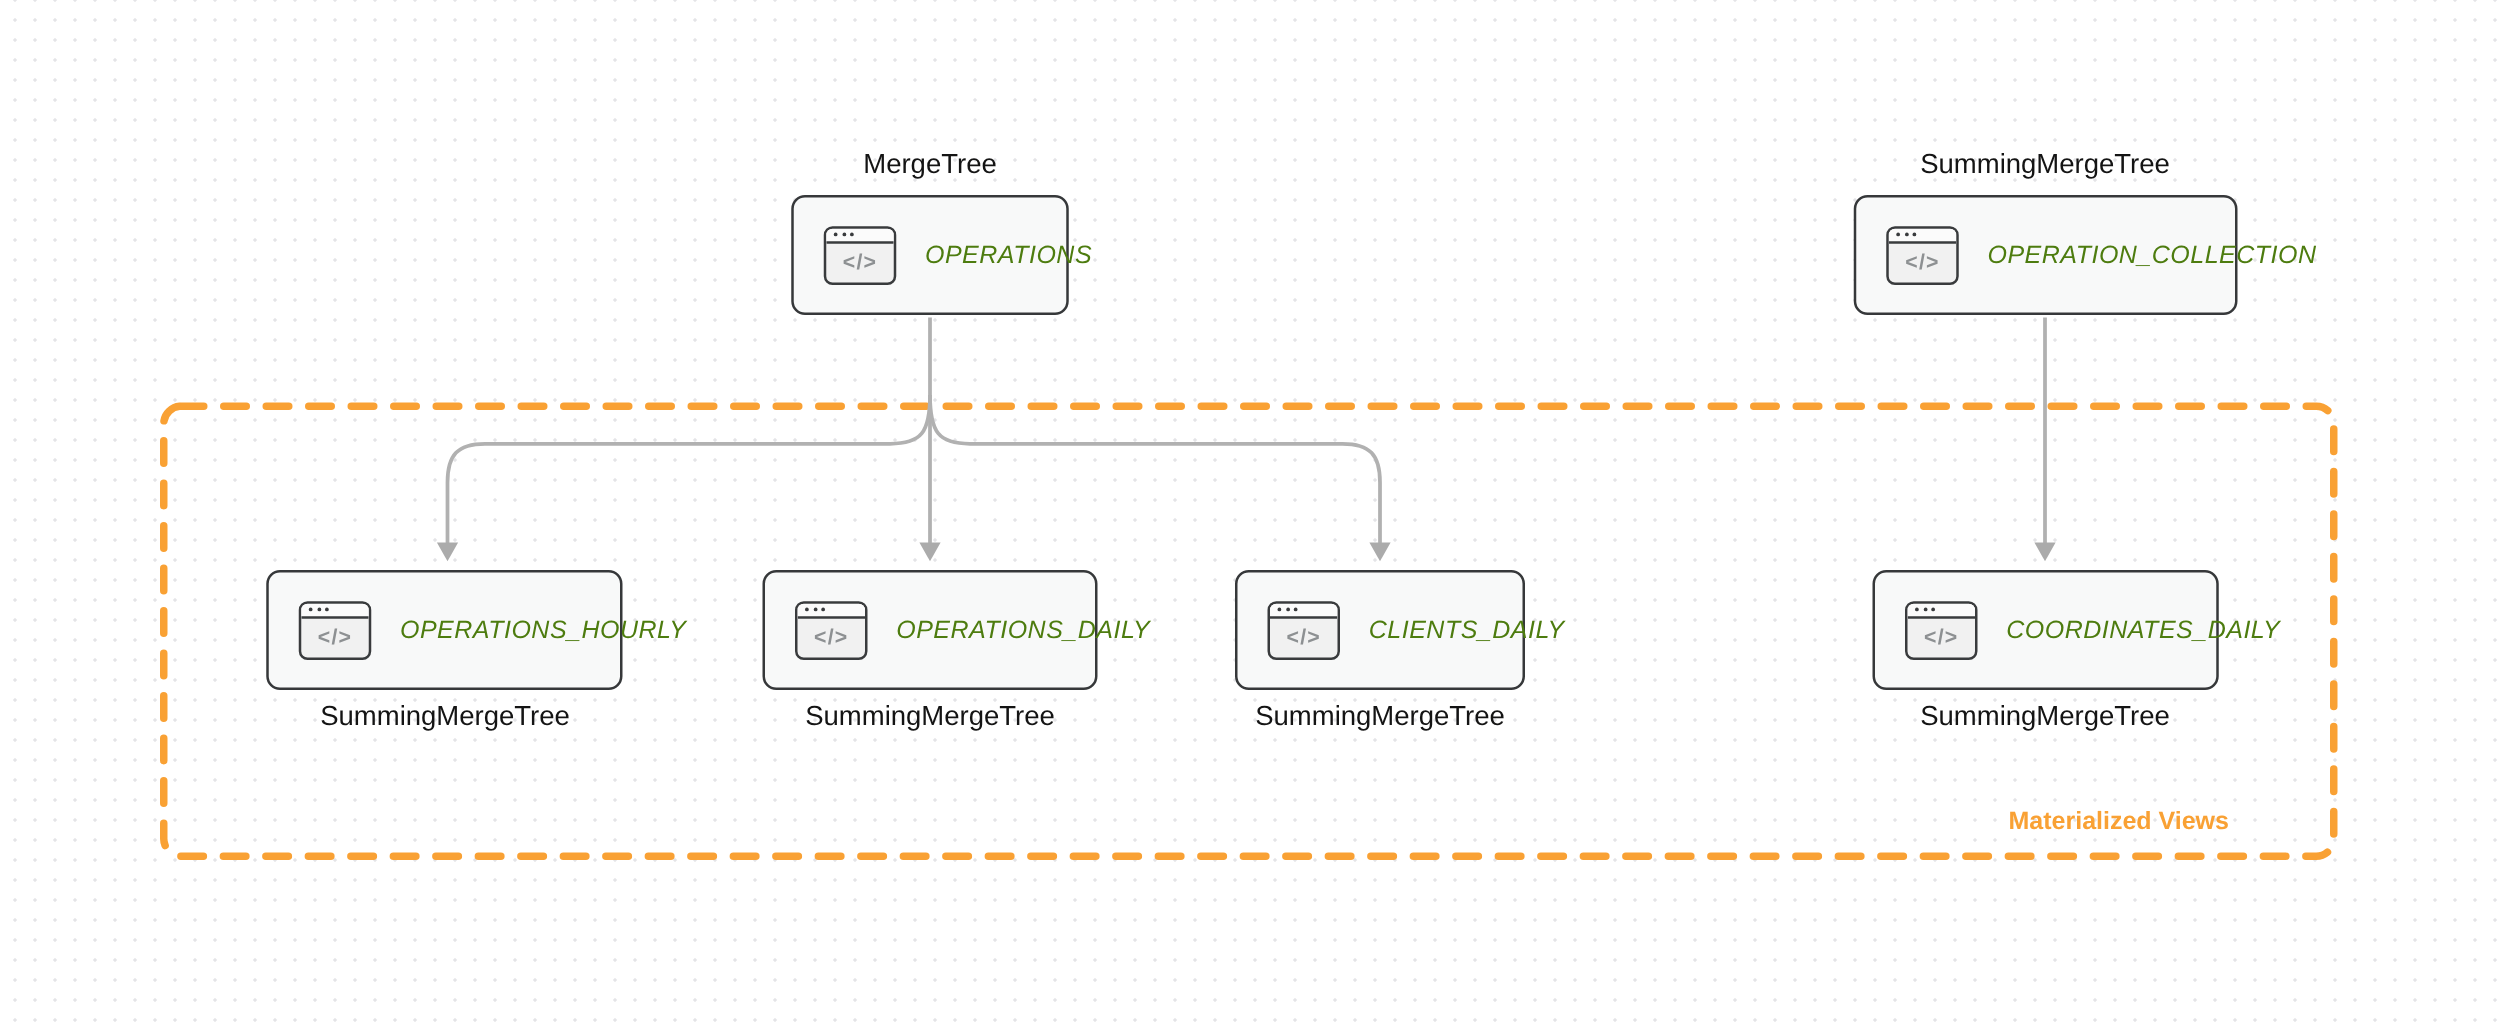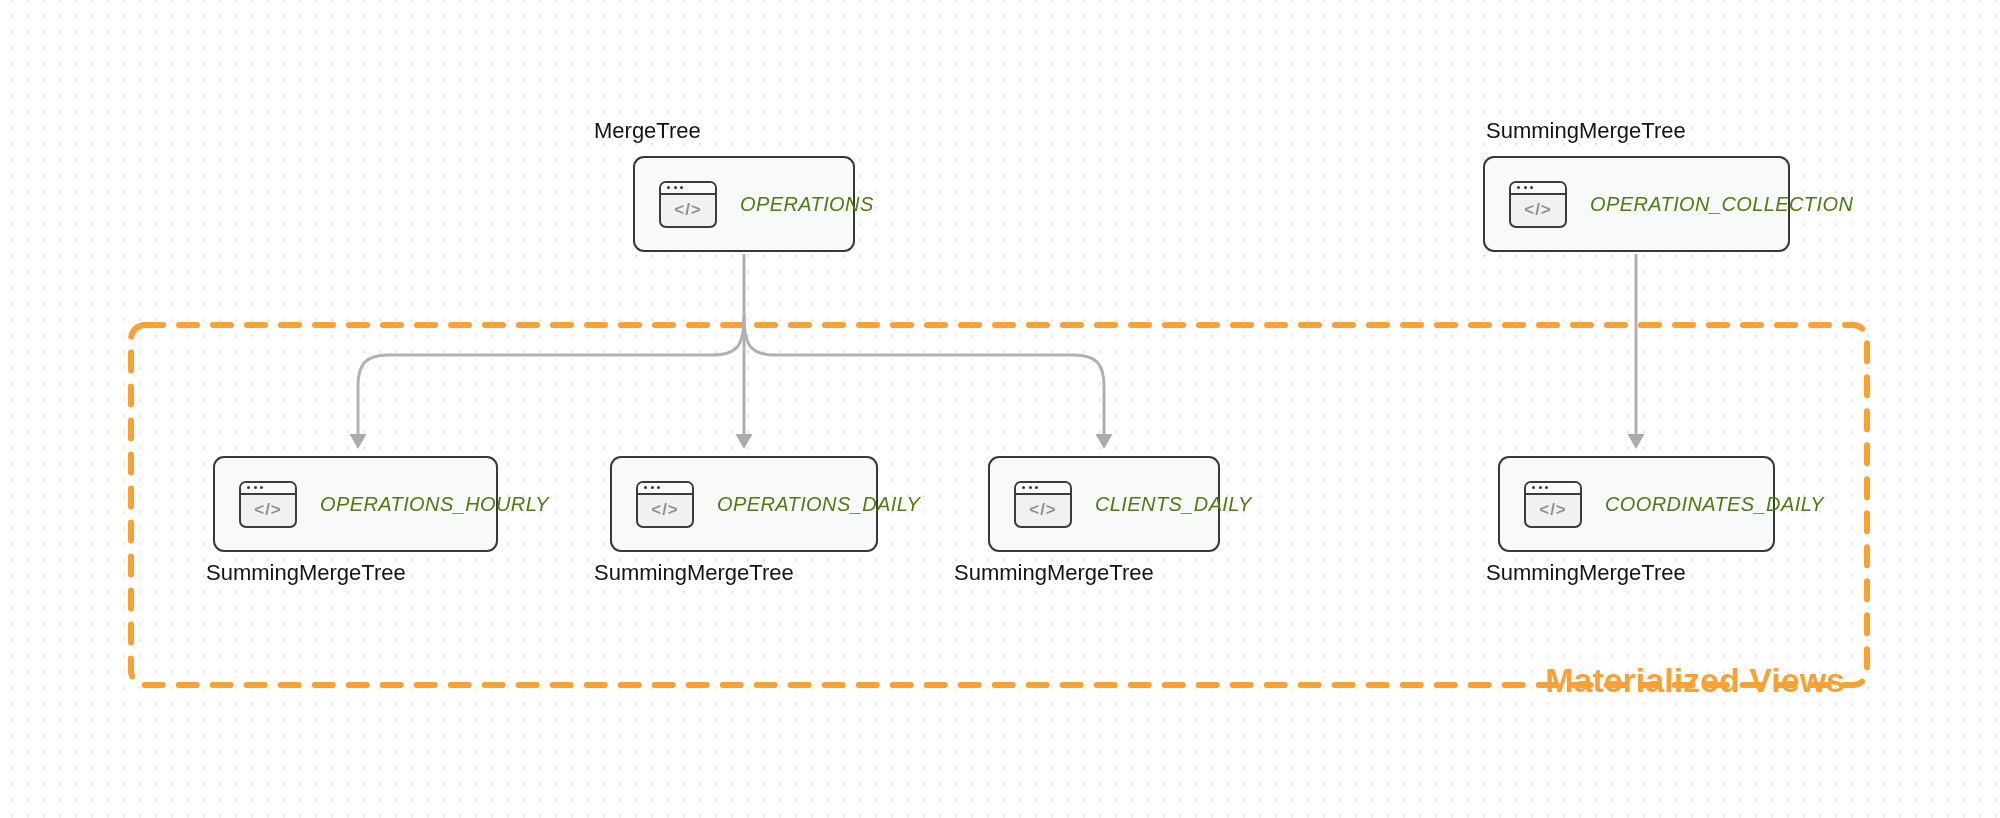--- a/index.html
+++ b/index.html
@@ -50,20 +50,21 @@
   .n-operation-collection  { left: 1483px; top: 156px; width: 307px; }
   .n-operations-hourly     { left: 213px;  top: 456px; width: 285px; }
   .n-operations-daily      { left: 610px;  top: 456px; width: 268px; }
   .n-clients-daily         { left: 988px;  top: 456px; width: 232px; }
   .n-coordinates-daily     { left: 1498px; top: 456px; width: 277px; }
 
   
   .engine-label {
     position: absolute;
     width: 300px;
+    text-align: center;
     font-size: 22px;
     font-weight: 500;
     color: #141414;
     z-index: 2;
   }
   .l-operations           { left: 594px;  top: 118px; }
   .l-operation-collection { left: 1486px; top: 118px; }
   .l-operations-hourly    { left: 206px;  top: 560px; }
   .l-operations-daily     { left: 594px;  top: 560px; }
   .l-clients-daily        { left: 954px;  top: 560px; }
@@ -104,24 +105,24 @@
     font-weight: 700;
     letter-spacing: 1px;
     color: #8d9092;
     font-family: "Liberation Sans", sans-serif;
   }
 
   
   .group-label {
     position: absolute;
     left: 1545px;
-    top: 661px;
+    top: 646px;
     width: 300px;
-    text-align: right;
-    font-size: 34px;
+    text-align: center;
+    font-size: 20px;
     font-weight: 600;
     color: #f9a134;
     z-index: 2;
   }
 </style>
 </head>
 <body>
 
 <div class="canvas">
 

